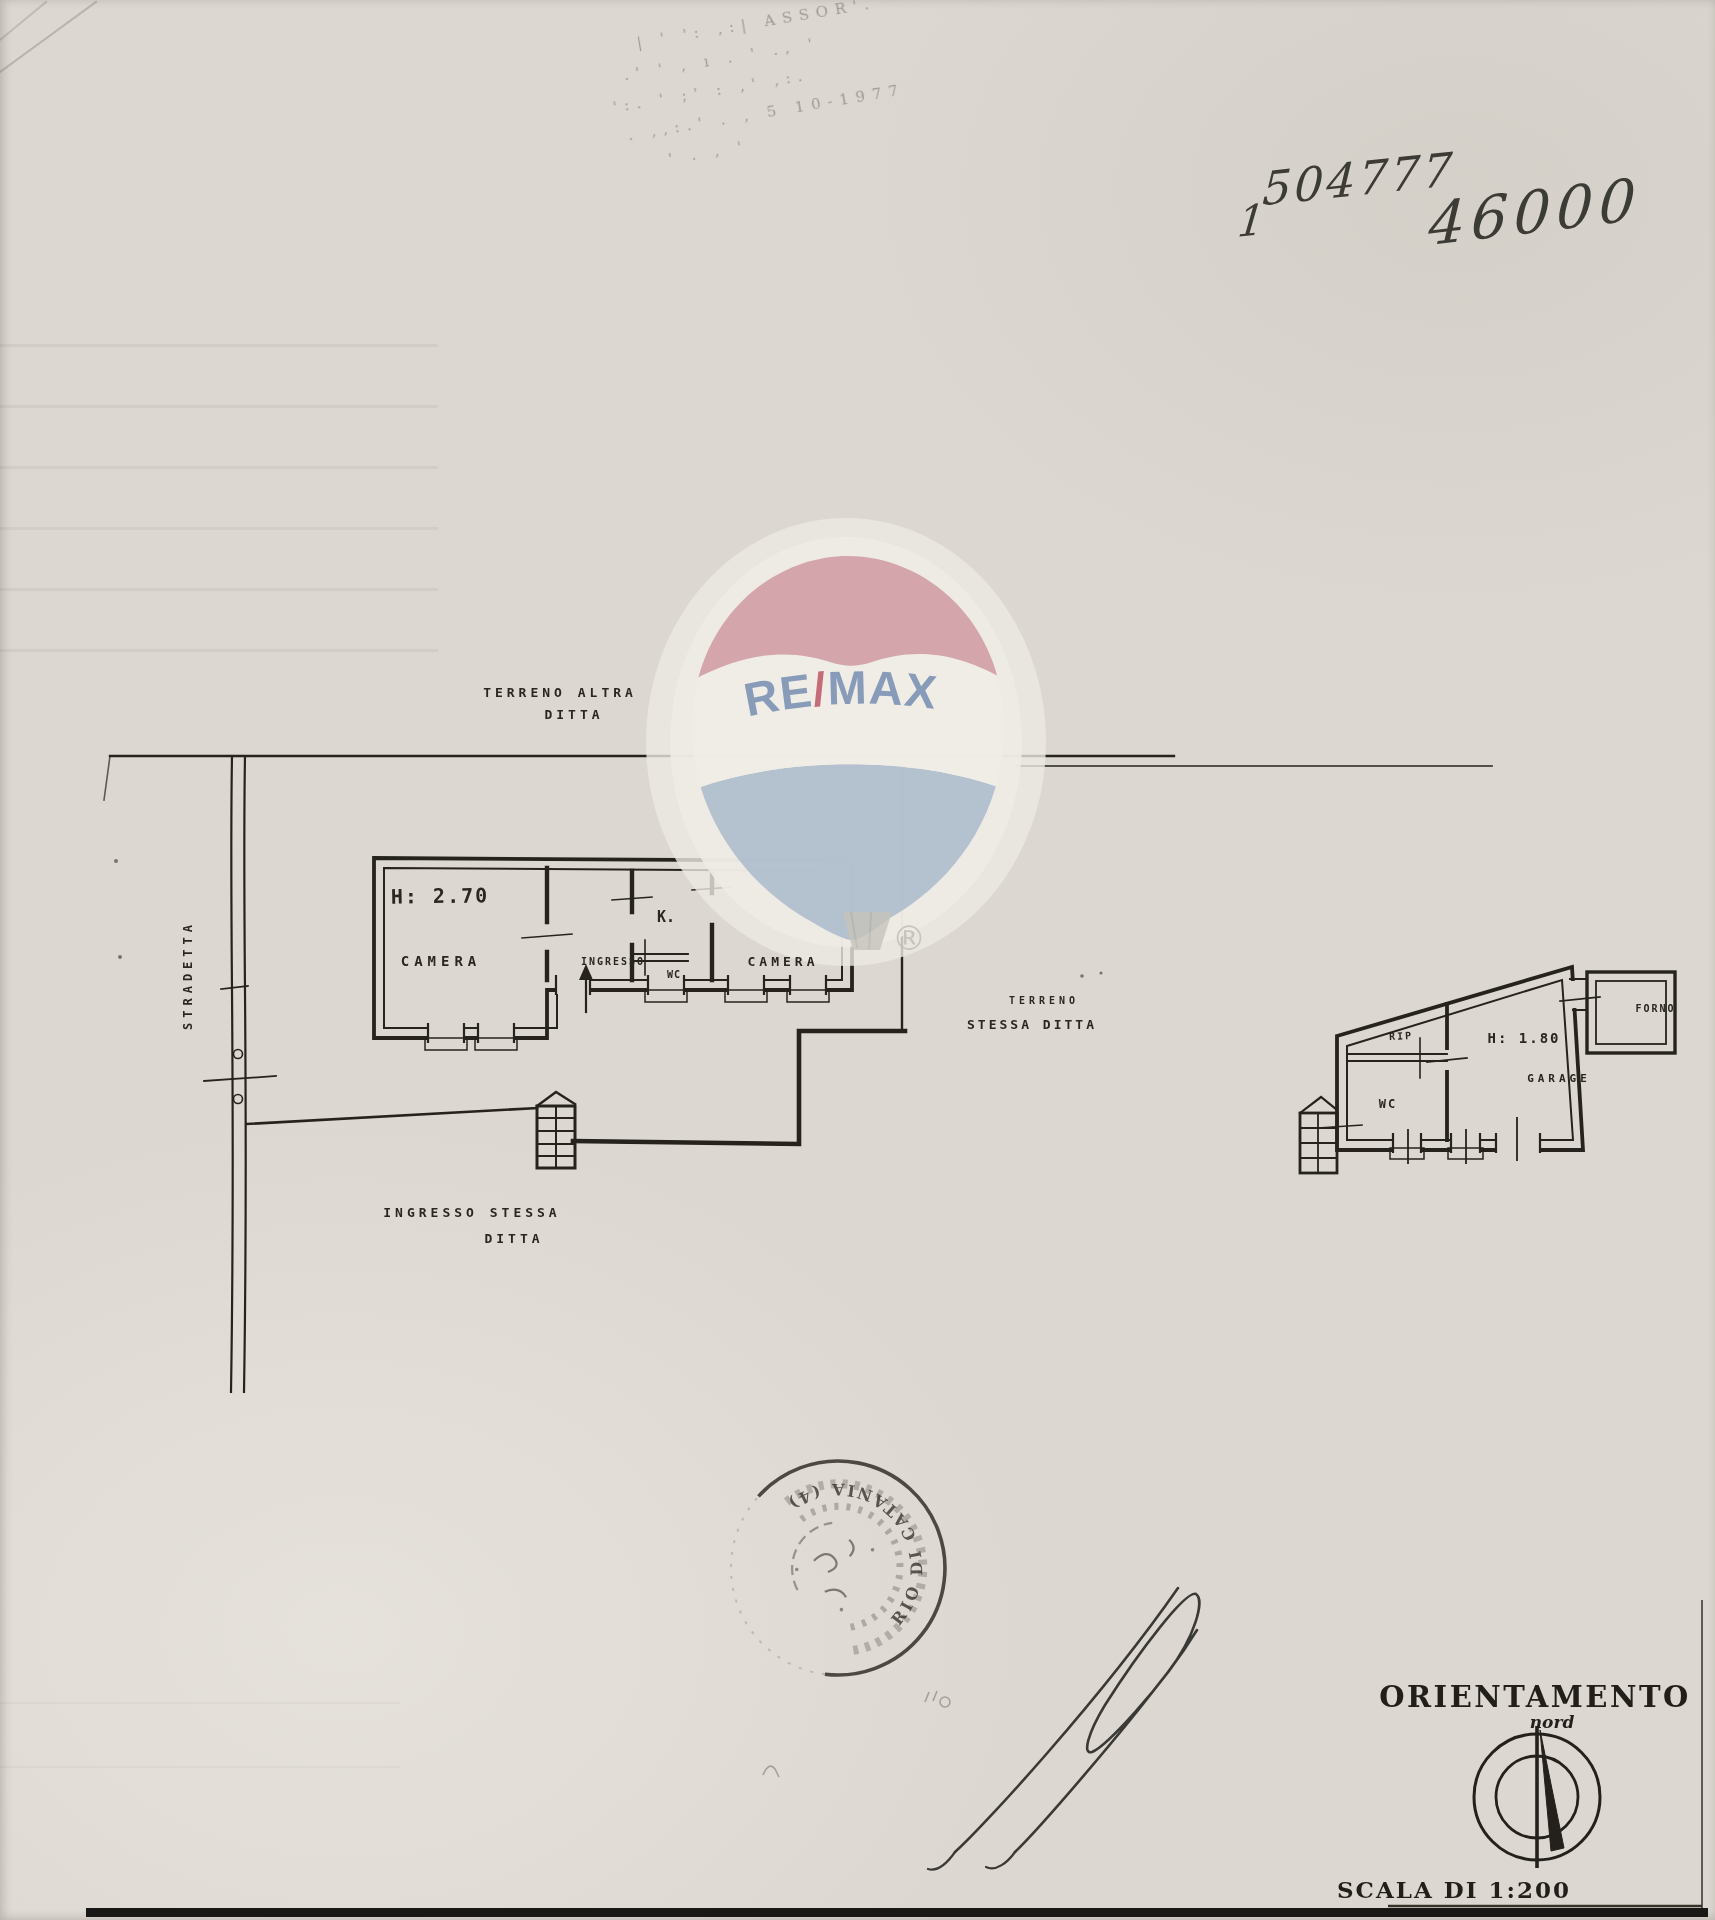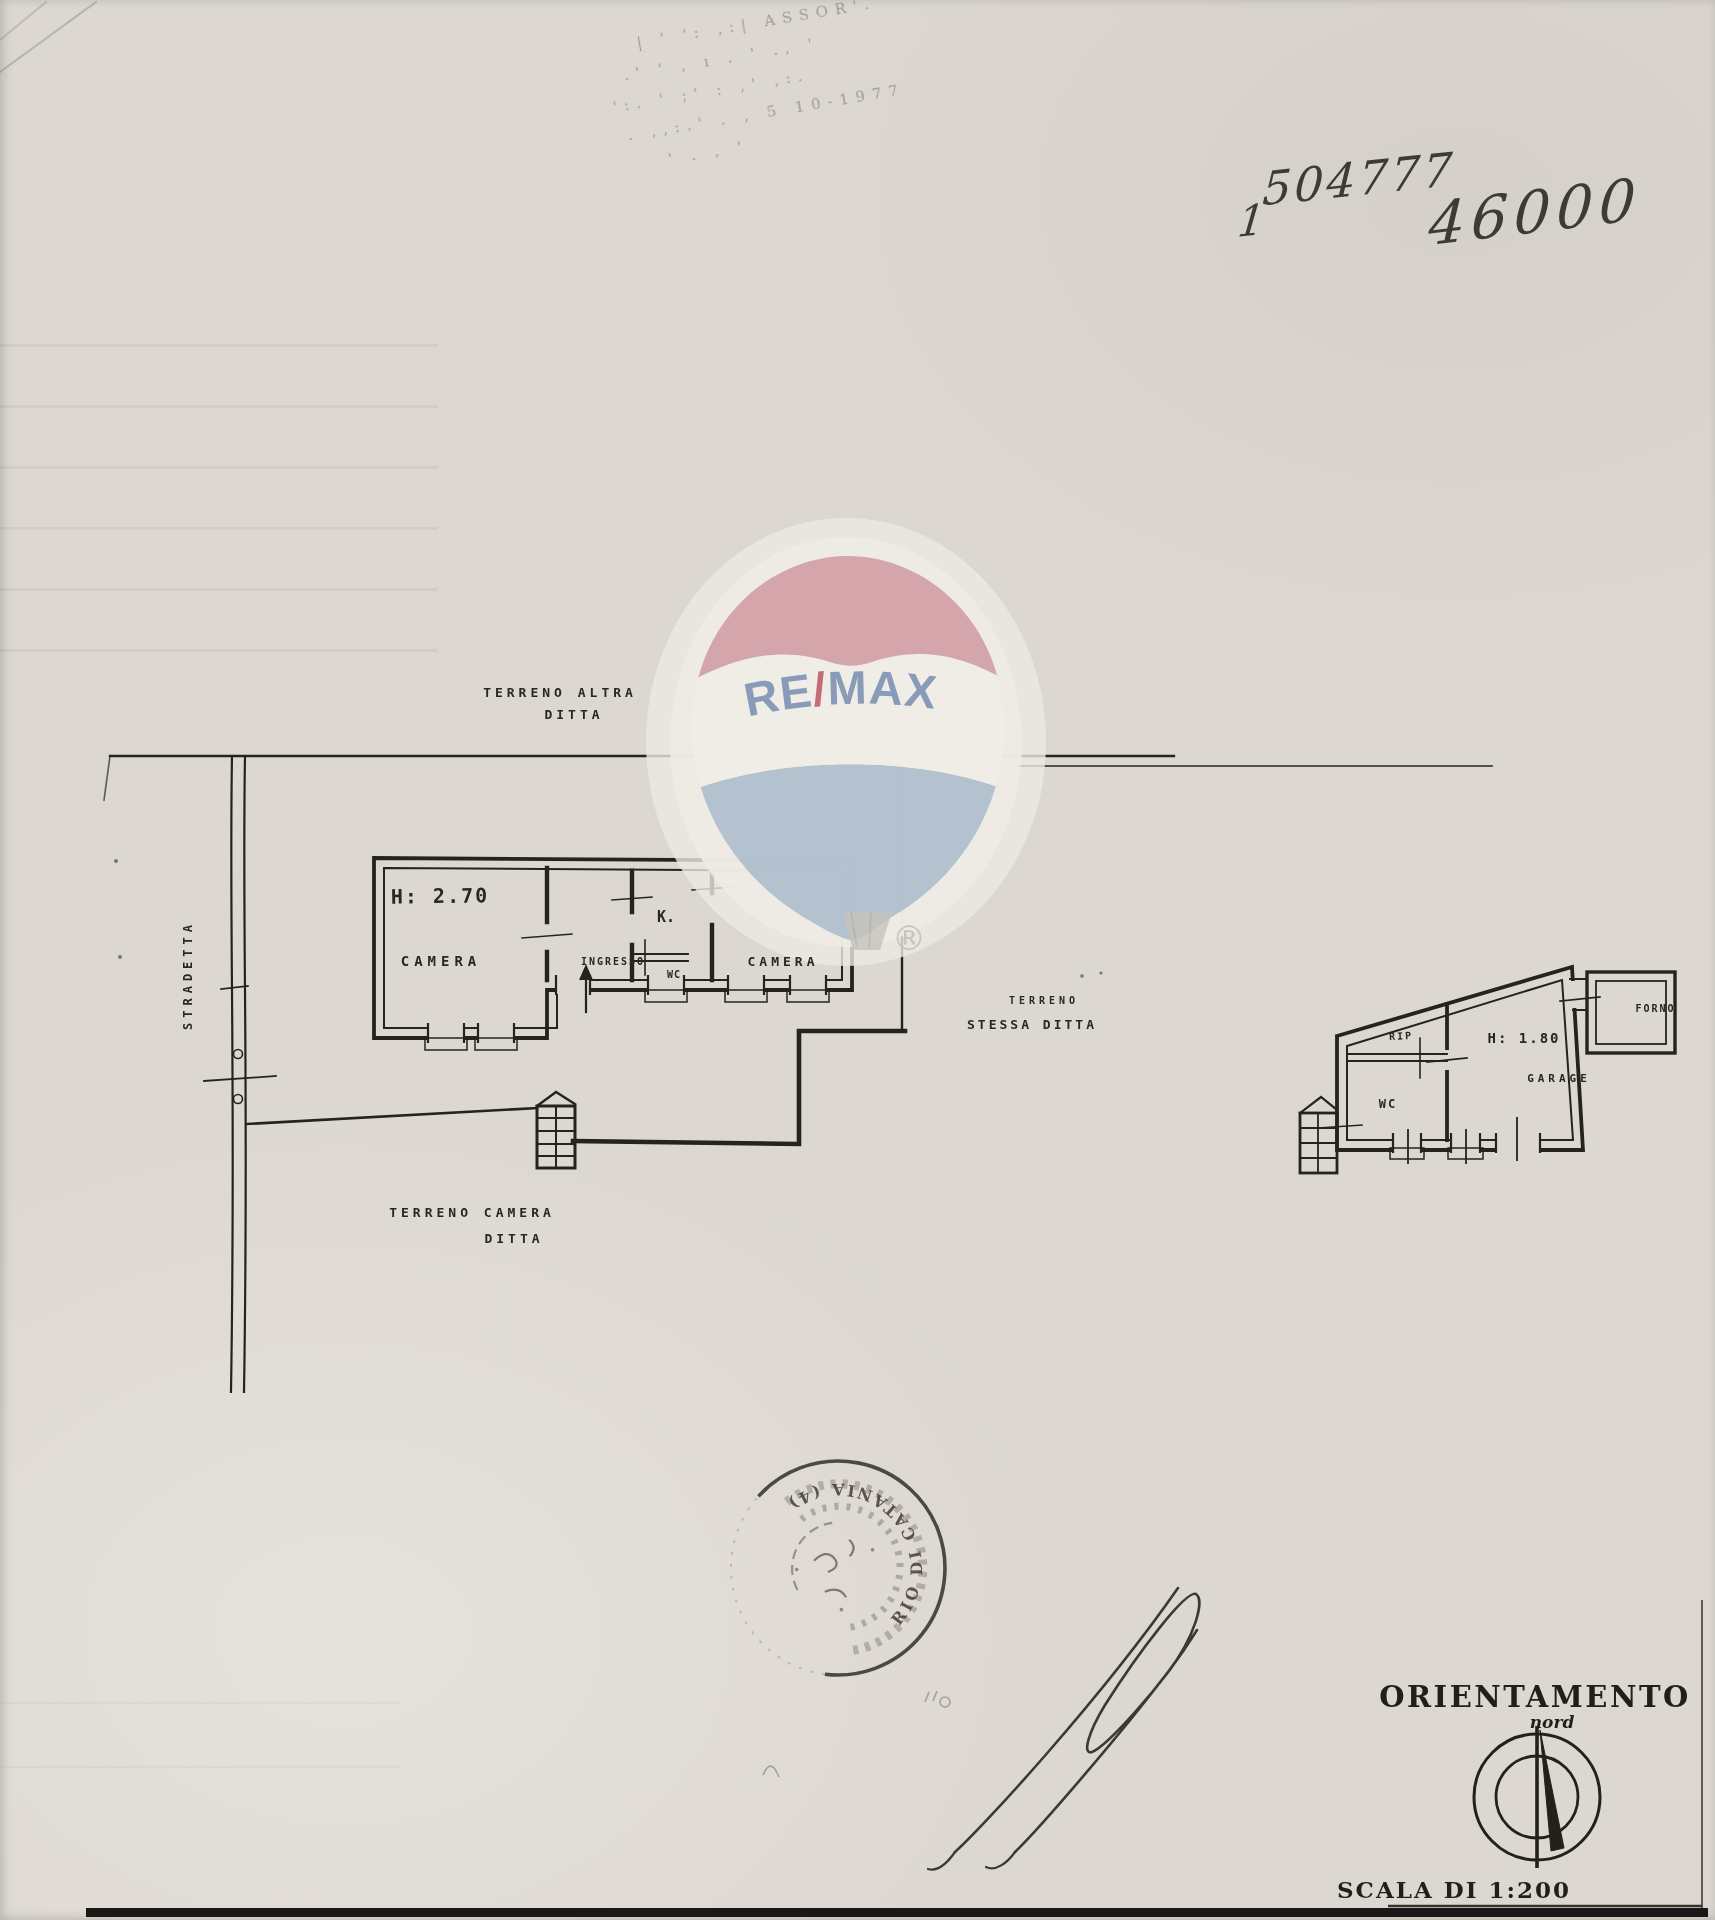--- a/index.html
+++ b/index.html
@@ -221,21 +221,21 @@
       <path d="M851,912 L857,948 M871,912 L869,949" stroke="#b7b5ad" stroke-width="2" fill="none"></path>
     </g>
     <text x="892" y="950" font-size="34" fill="#c1bfb7" opacity=".85" font-family="DejaVu Sans, sans-serif">®</text>
   </svg>
 
   <div class="lbl" style="left:560px;top:692px;font-size:13px;letter-spacing:4px;">TERRENO ALTRA</div>
   <div class="lbl" style="left:574px;top:714px;font-size:13px;letter-spacing:4px;">DITTA</div>
   <div class="lbl" style="left:188px;top:975px;font-size:12px;letter-spacing:5px;transform:translate(-50%,-50%) rotate(-90deg);">STRADETTA</div>
   <div class="lbl" style="left:1000px;top:1000px;font-size:10px;letter-spacing:4px;margin-left:44px;">TERRENO</div>
   <div class="lbl" style="left:1032px;top:1024px;font-size:13px;letter-spacing:3px;">STESSA DITTA</div>
-  <div class="lbl" style="left:472px;top:1212px;font-size:13px;letter-spacing:4px;">TERRENO CAMERA</div>
+  <div class="lbl" style="left:472px;top:1212px;font-size:13px;letter-spacing:4px;">INGRESSO STESSA</div>
   <div class="lbl" style="left:514px;top:1238px;font-size:13px;letter-spacing:4px;">DITTA</div>
 
   <div class="lbl" style="left:440px;top:896px;font-size:20px;letter-spacing:2px;transform:translate(-50%,-50%) rotate(-1deg);">H: 2.70</div>
   <div class="lbl" style="left:441px;top:961px;font-size:14px;letter-spacing:5px;">CAMERA</div>
   <div class="lbl" style="left:585px;top:961px;font-size:10px;letter-spacing:2px;margin-left:28px;">INGRESSO</div>
   <div class="lbl" style="left:666px;top:917px;font-size:15px;">K.</div>
   <div class="lbl" style="left:674px;top:974px;font-size:10px;letter-spacing:1px;">WC</div>
   <div class="lbl" style="left:783px;top:961px;font-size:13px;letter-spacing:4px;">CAMERA</div>
 
   <div class="lbl" style="left:1401px;top:1036px;font-size:10px;letter-spacing:2px;transform:translate(-50%,-50%) rotate(-3deg);">RIP</div>

